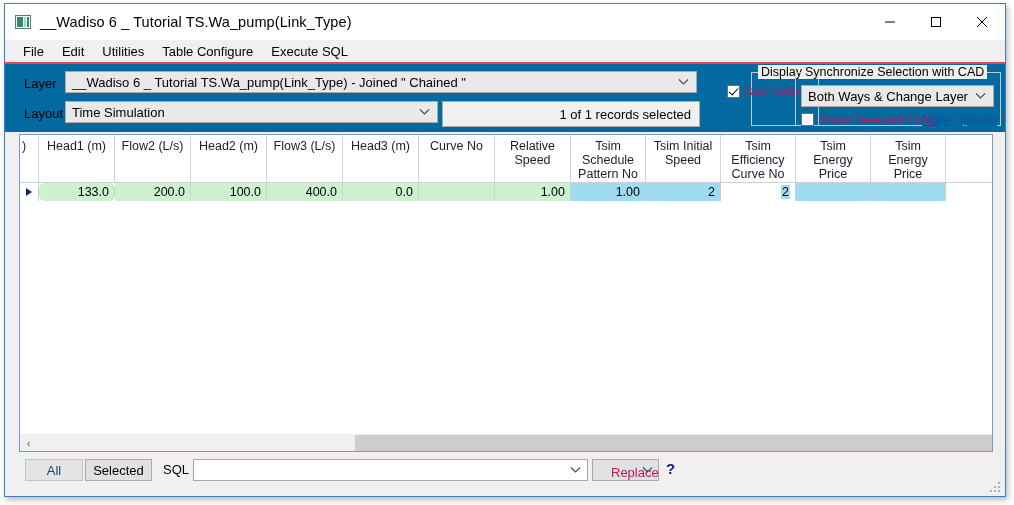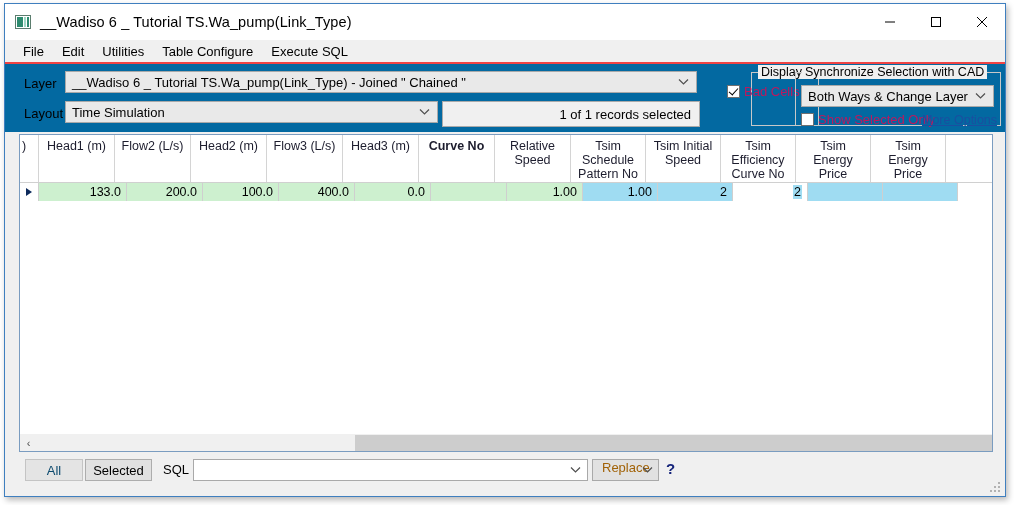--- a/index.html
+++ b/index.html
@@ -363,23 +363,23 @@
     font-size: 13px; color: #000;
   }
   .sql-input .caret { position: absolute; right: 6px; top: 50%; transform: translateY(-50%); }
 
   .replace-combo {
     position: absolute;
     left: 587px; top: 5px;
     width: 67px; height: 22px;
     background: #e1e1e1;
     border: 1px solid #a9a9a9;
-    display: flex; align-items: flex-start;
-    padding-left: 9px;
-    font-size: 13px; color: #a16207;
+    display: flex; align-items: flex-end;
+    padding-left: 18px;
+    font-size: 13px; color: #be185d;
   }
   .replace-combo .caret { position: absolute; right: 5px; top: 50%; transform: translateY(-50%); }
 
   .help-mark {
     position: absolute;
     left: 661px; top: 6px;
     font-size: 15px;
     font-weight: bold;
     color: #14237a;
     cursor: default;
@@ -491,35 +491,35 @@
   <div class="more-options">More Options</div>
 
   <div class="gridwrap">
     <div class="gheader">
         <div class="gh rh" style="width: 19px;">)</div>
         <div class="gh" style="width: 76px;">Head1 (m)</div>
         <div class="gh" style="width: 76px;">Flow2 (L/s)</div>
         <div class="gh" style="width: 76px;">Head2 (m)</div>
         <div class="gh" style="width: 76px;">Flow3 (L/s)</div>
         <div class="gh" style="width: 76px;">Head3 (m)</div>
-        <div class="gh" style="width: 76px; font-weight: bold;">Curve No</div>
+        <div class="gh" style="width: 76px;">Curve No</div>
         <div class="gh" style="width: 76px;">Relative Speed</div>
         <div class="gh" style="width: 75px;">Tsim Schedule Pattern No</div>
         <div class="gh" style="width: 75px;">Tsim Initial Speed</div>
         <div class="gh" style="width: 75px;">Tsim Efficiency Curve No</div>
         <div class="gh" style="width: 75px;">Tsim Energy Price (/kWh)</div>
         <div class="gh" style="width: 75px;">Tsim Energy Price Pattern No</div>
         <div class="gh spacer"></div>
       </div>
     <div class="gbody">
         <div class="grow">
           <div class="gc rowhdr" style="width: 19px;">
             <span class="row-marker"></span>
           </div>
-          <div class="gc green" style="width: 88px;">133.0</div>
+          <div class="gc green" style="width: 76px; border-radius: 6px;">133.0</div>
           <div class="gc green" style="width: 76px;">200.0</div>
           <div class="gc green" style="width: 76px;">100.0</div>
           <div class="gc green" style="width: 76px;">400.0</div>
           <div class="gc green" style="width: 76px;">0.0</div>
           <div class="gc green" style="width: 76px;"></div>
           <div class="gc green" style="width: 76px;">1.00</div>
           <div class="gc blue" style="width: 75px;">1.00</div>
           <div class="gc blue" style="width: 75px;">2</div>
           <div class="gc white" style="width: 75px;">
             <span class="sel-text">2</span>

